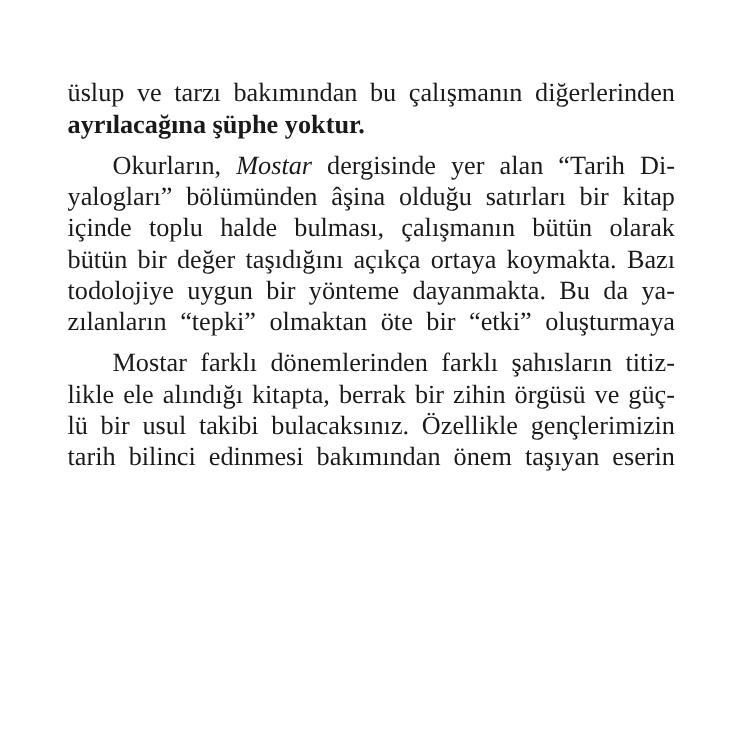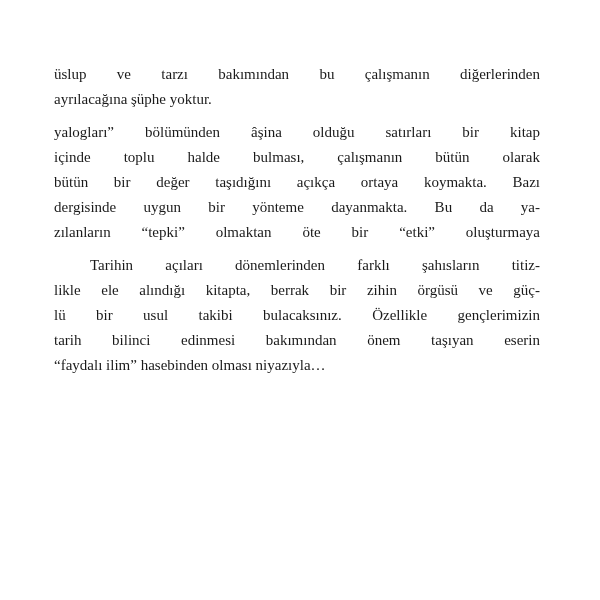--- a/index.html
+++ b/index.html
@@ -1,50 +1,50 @@
 <!DOCTYPE html>
 <html><head>
 <meta charset="utf-8">
 <style>
   html, body { margin:0; padding:0; background:#ffffff; }
   body { width:600px; height:600px; position:relative; overflow:hidden; }
   .page {
     position:absolute; left:54px; top:62px; width:486px;
     font-family: "Liberation Serif", "DejaVu Serif", serif;
-    font-size:15px; color:#1a1a1a;
+    font-size:21px; color:#1a1a1a;
   }
   .para { margin:0 0 8px 0; }
   .line {
     display:block; height:25px; line-height:25px;
     text-align:justify; text-align-last:justify; white-space:nowrap;
   }
-  .line.last { text-align-last:left; }
+  .line.last { text-align-last:left;font-weight:bold; }
   .line.indent { padding-left:36px; }
   .line span { white-space:normal; }
   em { font-style:italic; }
 </style>
 </head>
 <body>
 
 <div class="page">
 
   <div class="para">
     <div class="line">üslup ve tarzı bakımından bu çalışmanın diğerlerinden</div>
     <div class="line last">ayrılacağına şüphe yoktur.</div>
   </div>
 
   <div class="para">
+    <div class="line indent"><span>Okurların,</span> <em>Mostar</em> <span>dergisinde yer alan “Tarih Di-</span></div>
     <div class="line">yalogları” bölümünden âşina olduğu satırları bir kitap</div>
     <div class="line">içinde toplu halde bulması, çalışmanın bütün olarak</div>
     <div class="line">bütün bir değer taşıdığını açıkça ortaya koymakta. Bazı</div>
-    <div class="line">dergisinde uygun bir yönteme dayanmakta. Bu da ya-</div>
+    <div class="line">todolojiye uygun bir yönteme dayanmakta. Bu da ya-</div>
     <div class="line">zılanların “tepki” olmaktan öte bir “etki” oluşturmaya</div>
   </div>
 
   <div class="para">
-    <div class="line indent">Tarihin açıları dönemlerinden farklı şahısların titiz-</div>
+    <div class="line indent">Mostar farklı dönemlerinden farklı şahısların titiz-</div>
     <div class="line">likle ele alındığı kitapta, berrak bir zihin örgüsü ve güç-</div>
     <div class="line">lü bir usul takibi bulacaksınız. Özellikle gençlerimizin</div>
     <div class="line">tarih bilinci edinmesi bakımından önem taşıyan eserin</div>
-    <div class="line last">“faydalı ilim” hasebinden olması niyazıyla…</div>
   </div>
 
 </div>
 
 </body></html>

